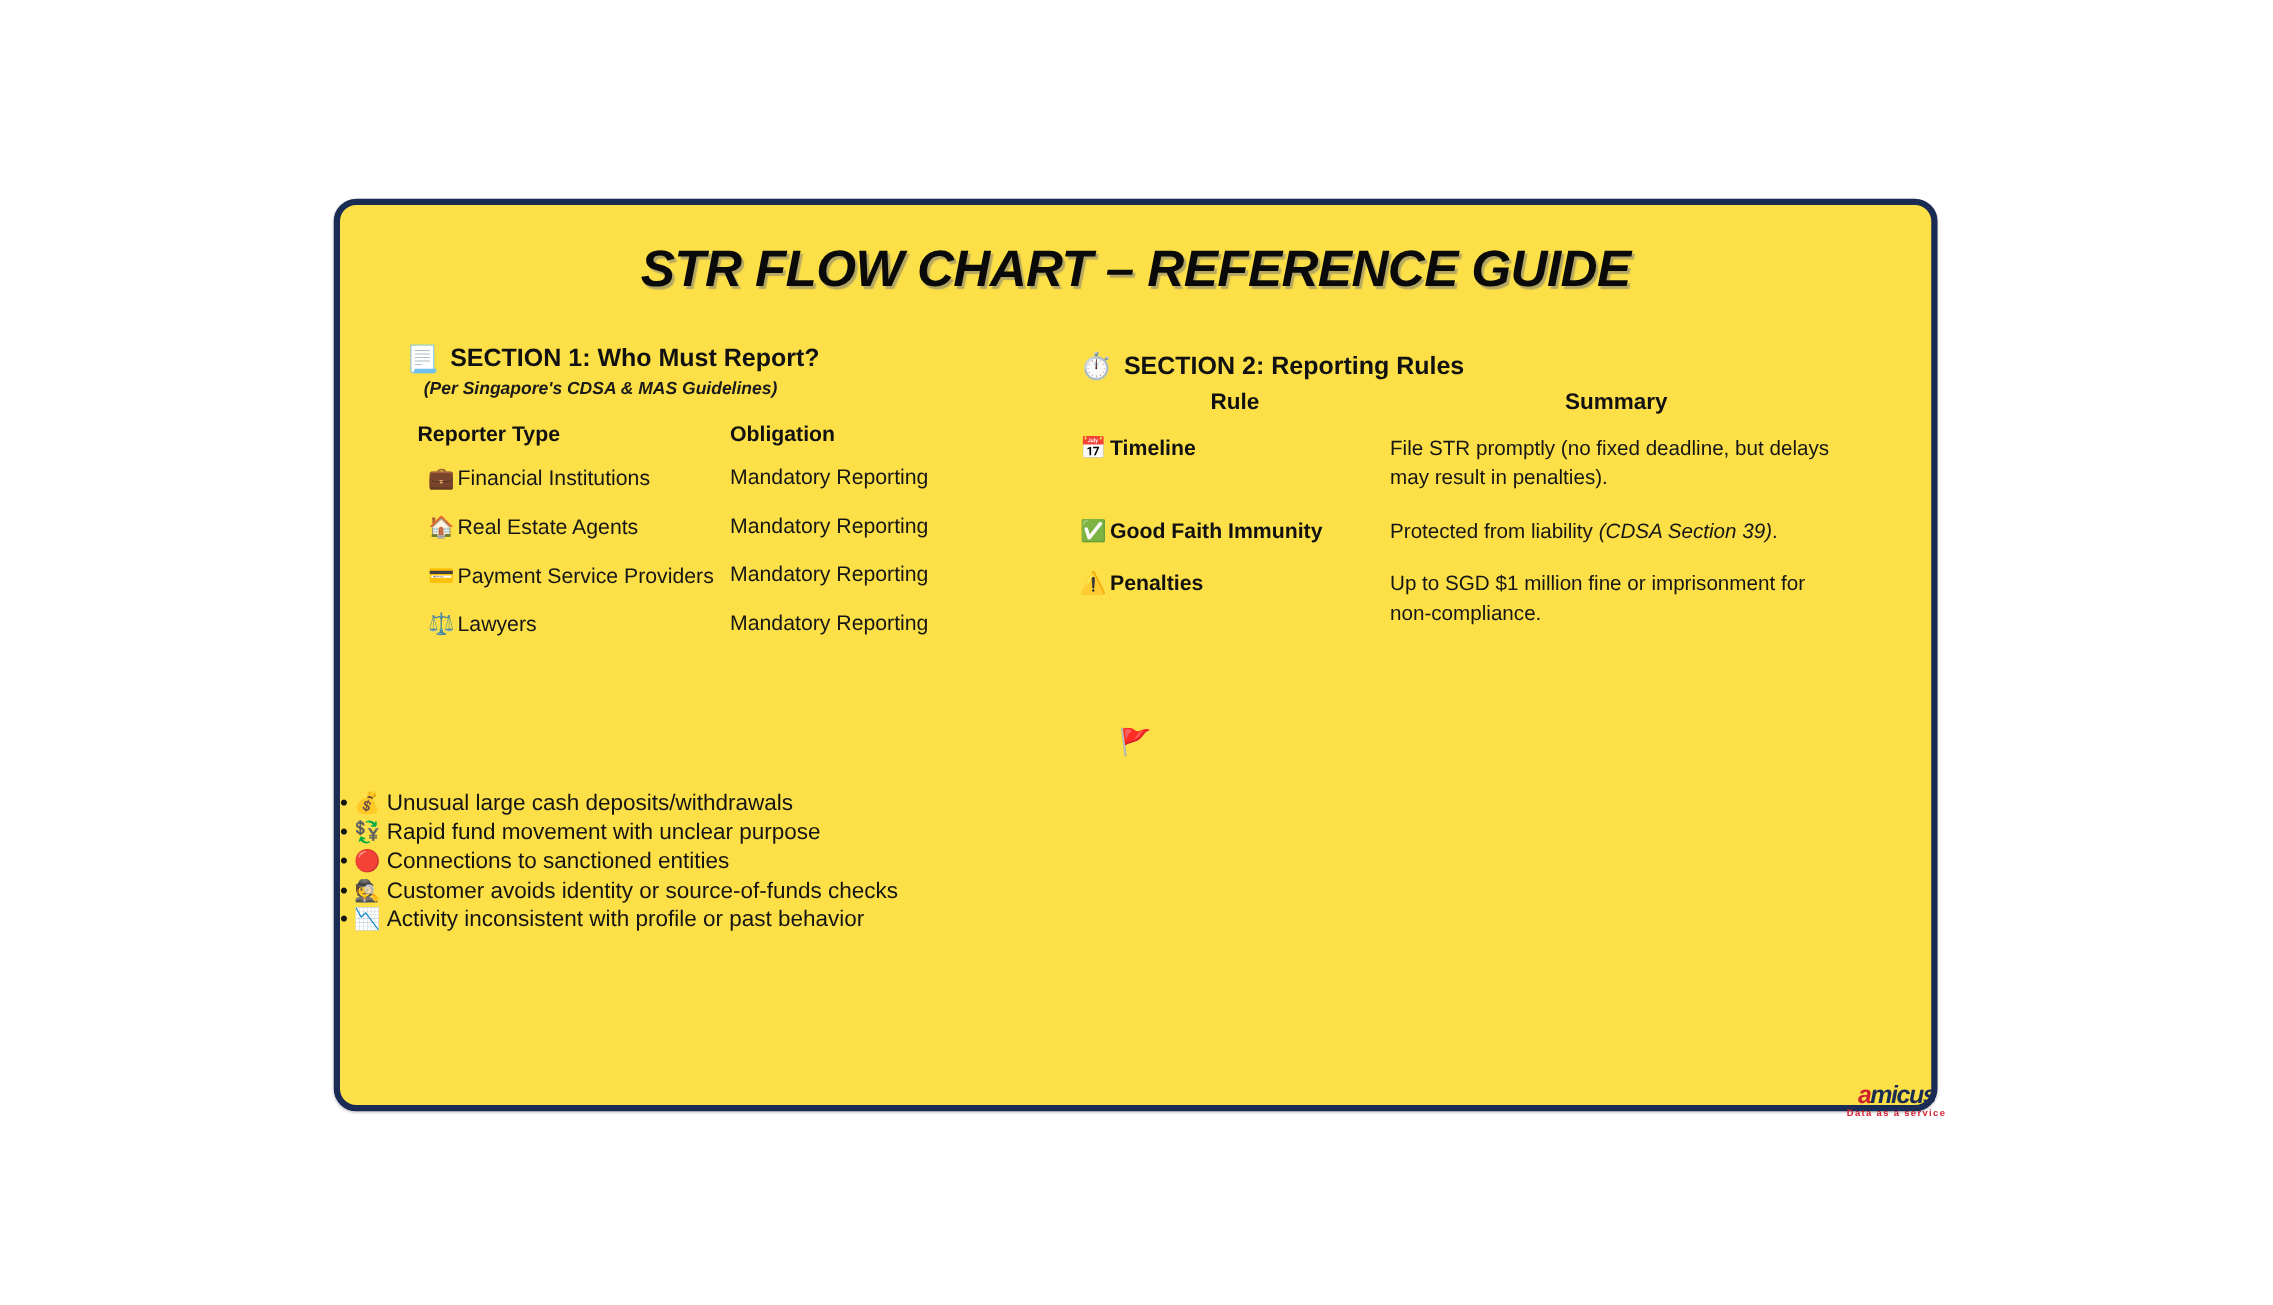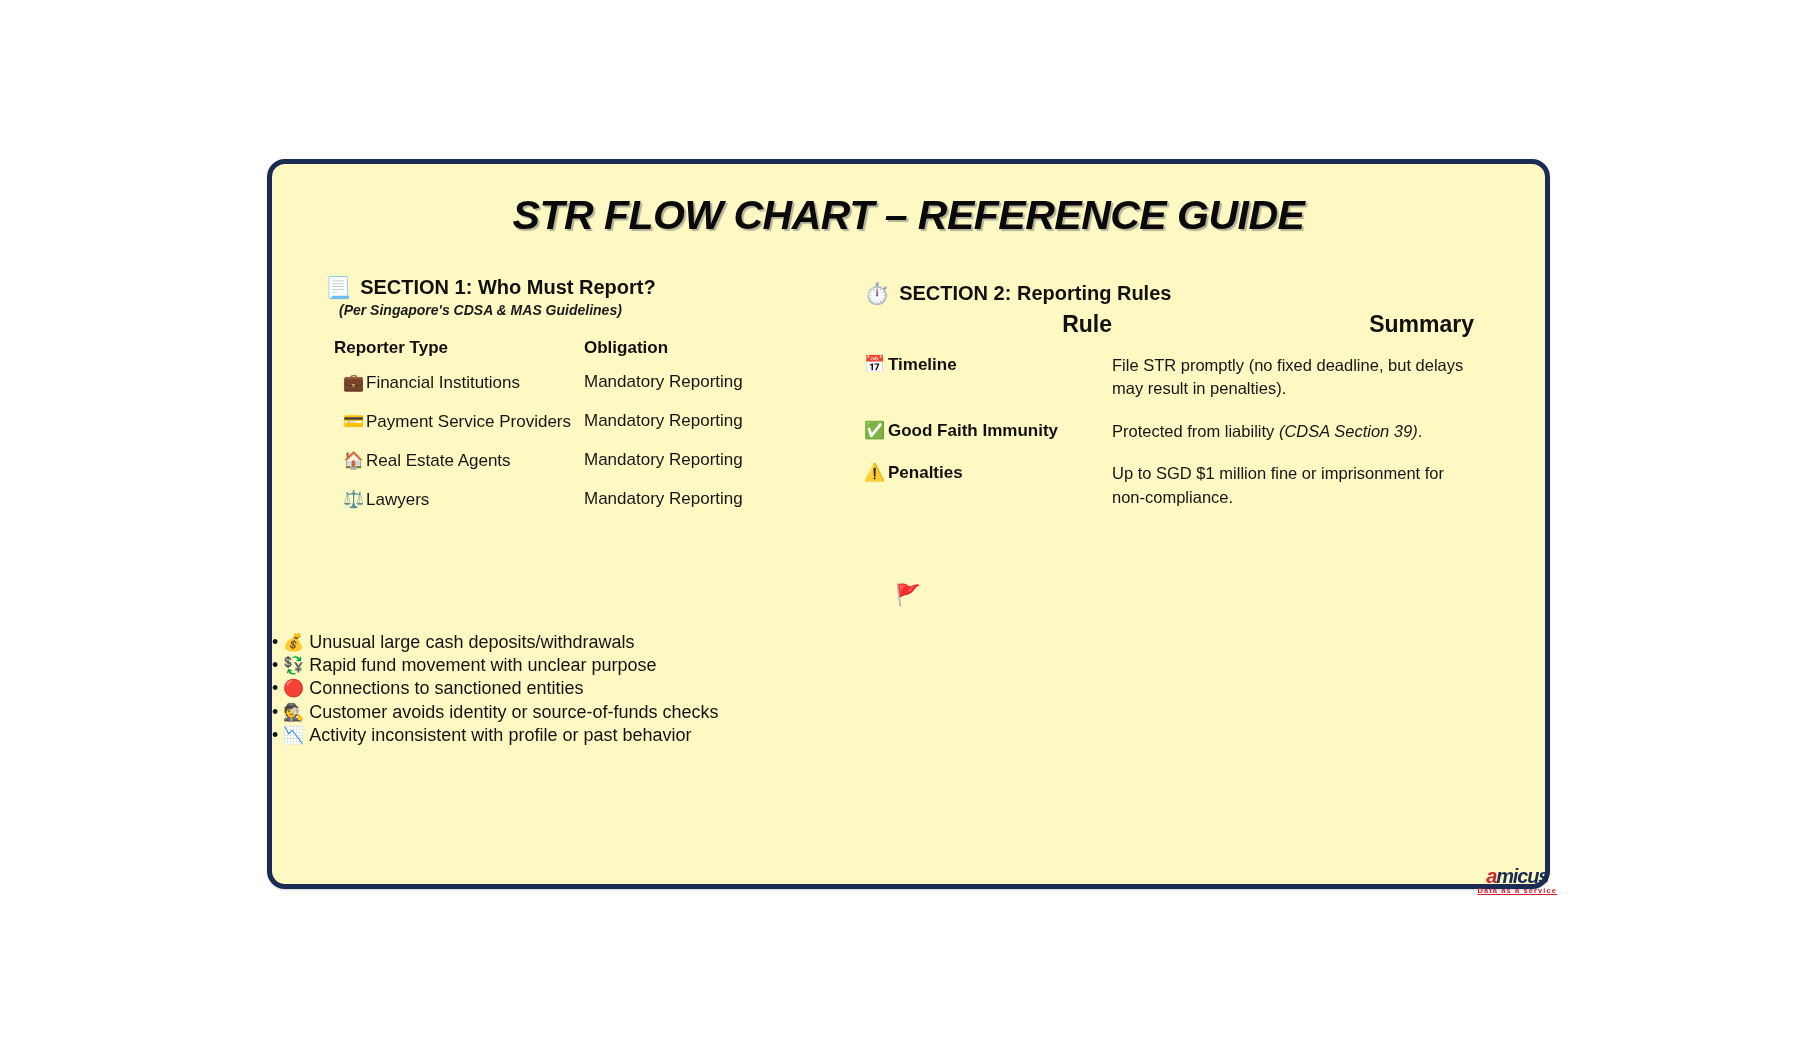--- a/index.html
+++ b/index.html
@@ -16,21 +16,21 @@
     overflow: hidden;
   }
 
   
   #slide-card {
     position: absolute;
     left: 267px;
     top: 159px;
     width: 1283px;
     height: 730px;
-    background: #fef9c3;
+    background: #fde047;
     border: 5px solid #1b2c54;
     border-radius: 18px;
     box-sizing: border-box;
     box-shadow: 0 1px 2px rgba(0,0,0,0.18);
   }
 
   
   #deck-title {
     position: absolute;
     left: 0;
@@ -100,22 +100,22 @@
 
   
   #section-2 {
     position: absolute;
     left: 592px;
     top: 118px;
     width: 610px;
   }
   .s2-table { margin-top: 6px; width: 100%; border-collapse: collapse; }
   .s2-table th {
-    text-align: right;
-    font-size: 23px;
+    text-align: center;
+    font-size: 18px;
     font-weight: bold;
     color: #111111;
     padding: 0 0 16px 0;
     white-space: nowrap;
   }
   .s2-table th.col-rule { width: 248px; }
   .s2-table td { vertical-align: top; padding: 0 0 19px 0; }
   .rule-cell {
     font-size: 17px;
     font-weight: bold;
@@ -182,21 +182,20 @@
     white-space: nowrap;
   }
   #brand-logo .logo-word .logo-a { color: #cf2030; }
   #brand-logo .logo-tag {
     font-size: 7.5px;
     font-weight: bold;
     letter-spacing: 1.1px;
     color: #cf2030;
     margin-top: 1px;
     white-space: nowrap;
-    text-decoration: underline;
   }
 </style>
 </head>
 <body>
 
 <div id="slide-card">
 
   <div id="deck-title">STR FLOW CHART – REFERENCE GUIDE</div>
 
   <div id="section-1">
@@ -215,27 +214,27 @@
       </thead>
       <tbody>
         <tr>
           <td class="cell-reporter">
             <span class="row-icon">💼</span><span>Financial Institutions</span>
           </td>
           <td>Mandatory Reporting</td>
         </tr>
         <tr>
           <td class="cell-reporter">
+            <span class="row-icon">🏠</span><span>Real Estate Agents</span>
+          </td>
+          <td>Mandatory Reporting</td>
+        </tr>
+        <tr>
+          <td class="cell-reporter">
             <span class="row-icon">💳</span><span>Payment Service Providers</span>
-          </td>
-          <td>Mandatory Reporting</td>
-        </tr>
-        <tr>
-          <td class="cell-reporter">
-            <span class="row-icon">🏠</span><span>Real Estate Agents</span>
           </td>
           <td>Mandatory Reporting</td>
         </tr>
         <tr>
           <td class="cell-reporter">
             <span class="row-icon">⚖️</span><span>Lawyers</span>
           </td>
           <td>Mandatory Reporting</td>
         </tr>
       </tbody>

